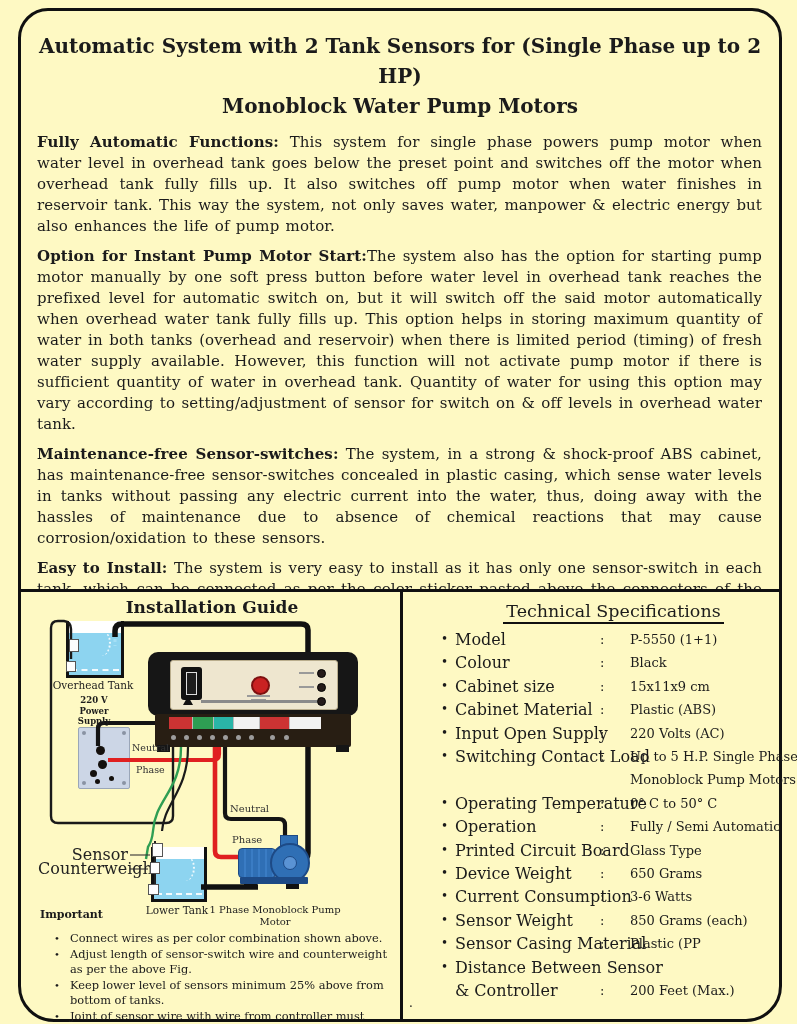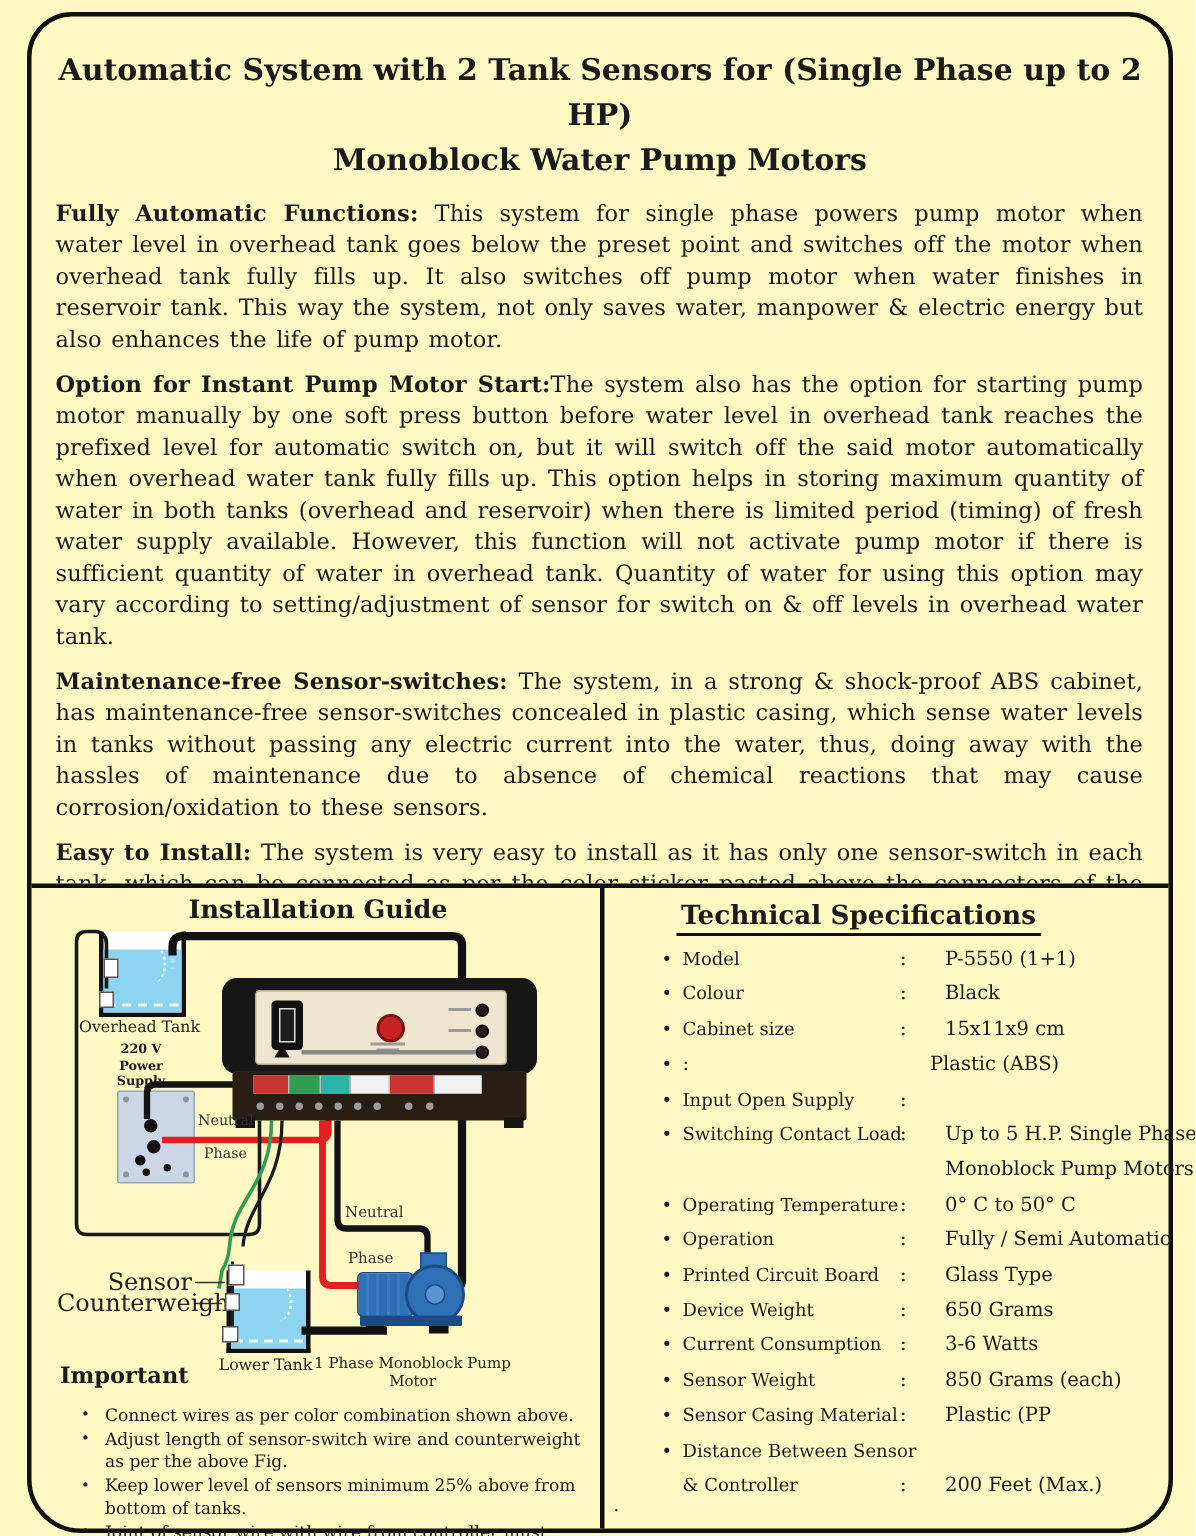--- a/index.html
+++ b/index.html
@@ -72,33 +72,33 @@
   .pump .motor{position:absolute;left:0;top:13px;width:36px;height:28px;border-radius:4px;border:1px solid #1d4a86;
                background:repeating-linear-gradient(90deg,#2f6fb5 0 5px,#3a7cc4 5px 7px);}
   .pump .base{position:absolute;left:2px;top:42px;width:68px;height:7px;background:#1d4a86;border-radius:1px;}
   .pump .foot{position:absolute;top:49px;width:13px;height:5px;background:#111;}
   .ps-label{position:absolute;left:40px;top:82px;width:60px;text-align:center;font-weight:bold;
             font-size:8.5px;line-height:10.5px;z-index:4;}
   .ps-label span{display:block;}
   .leader-label{text-align:right;}
   
   .important{position:absolute;left:16px;top:316px;width:352px;}
-  .imp-heading{font-weight:bold;font-size:15px;}
+  .imp-heading{font-weight:bold;font-size:11px;}
   ul.imp-list{margin:10px 0 0 0;padding:0 0 0 10px;list-style:none;}
   li.imp-item{position:relative;padding-left:20px;font-size:11.4px;line-height:15.6px;}
   .imp-bullet{position:absolute;left:4px;top:0;font-size:10px;}
   
   .bottom-right{position:absolute;left:382px;top:581px;width:373px;height:427px;}
-  .ts-heading{margin-top:9px;font-weight:bold;font-size:17.5px;padding-left:48px;}
+  .ts-heading{margin-top:9px;text-align:center;font-weight:normal;font-size:17.5px;padding-left:48px;}
   .ts-heading span{display:inline-block;border-bottom:2px solid #101010;padding:0 3px 1px 3px;}
   .spec-rows{margin-top:4px;padding-left:38px;}
   .spec-row{display:grid;grid-template-columns:14px 145px 10px auto;min-height:23.4px;
             font-size:13px;line-height:23.4px;}
   .spec-bullet{font-size:12px;line-height:23.4px;}
-  .spec-label{font-size:12px;white-space:nowrap;}
+  .spec-label{font-size:16px;white-space:nowrap;}
   .spec-label div, .spec-value div, .spec-colon div{line-height:23.4px;}
   .spec-value{padding-left:20px;white-space:nowrap;}
   .line2-offset{margin-top:23.4px;}
   .stray-dot{position:absolute;left:6px;top:404px;font-size:12px;}
   svg{position:absolute;left:0;top:0;z-index:2;}
 </style>
 </head>
 <body>
 
 <div class="page">
@@ -284,34 +284,40 @@
             </div>
             <div class="spec-colon">
               <div>:</div>
             </div>
             <div class="spec-value">
               <div>15x11x9 cm</div>
             </div>
           </div>
           <div class="spec-row">
             <span class="spec-bullet">•</span>
+            <div class="spec-label">
+              <div>Cabinet Material</div>
+            </div>
             <div class="spec-colon">
               <div>:</div>
             </div>
             <div class="spec-value">
               <div>Plastic (ABS)</div>
             </div>
           </div>
           <div class="spec-row">
             <span class="spec-bullet">•</span>
             <div class="spec-label">
               <div>Input Open Supply</div>
             </div>
             <div class="spec-colon">
               <div>:</div>
+            </div>
+            <div class="spec-value">
+              <div>220 Volts (AC)</div>
             </div>
           </div>
           <div class="spec-row">
             <span class="spec-bullet">•</span>
             <div class="spec-label">
               <div>Switching Contact Load</div>
             </div>
             <div class="spec-colon">
               <div>:</div>
             </div>

